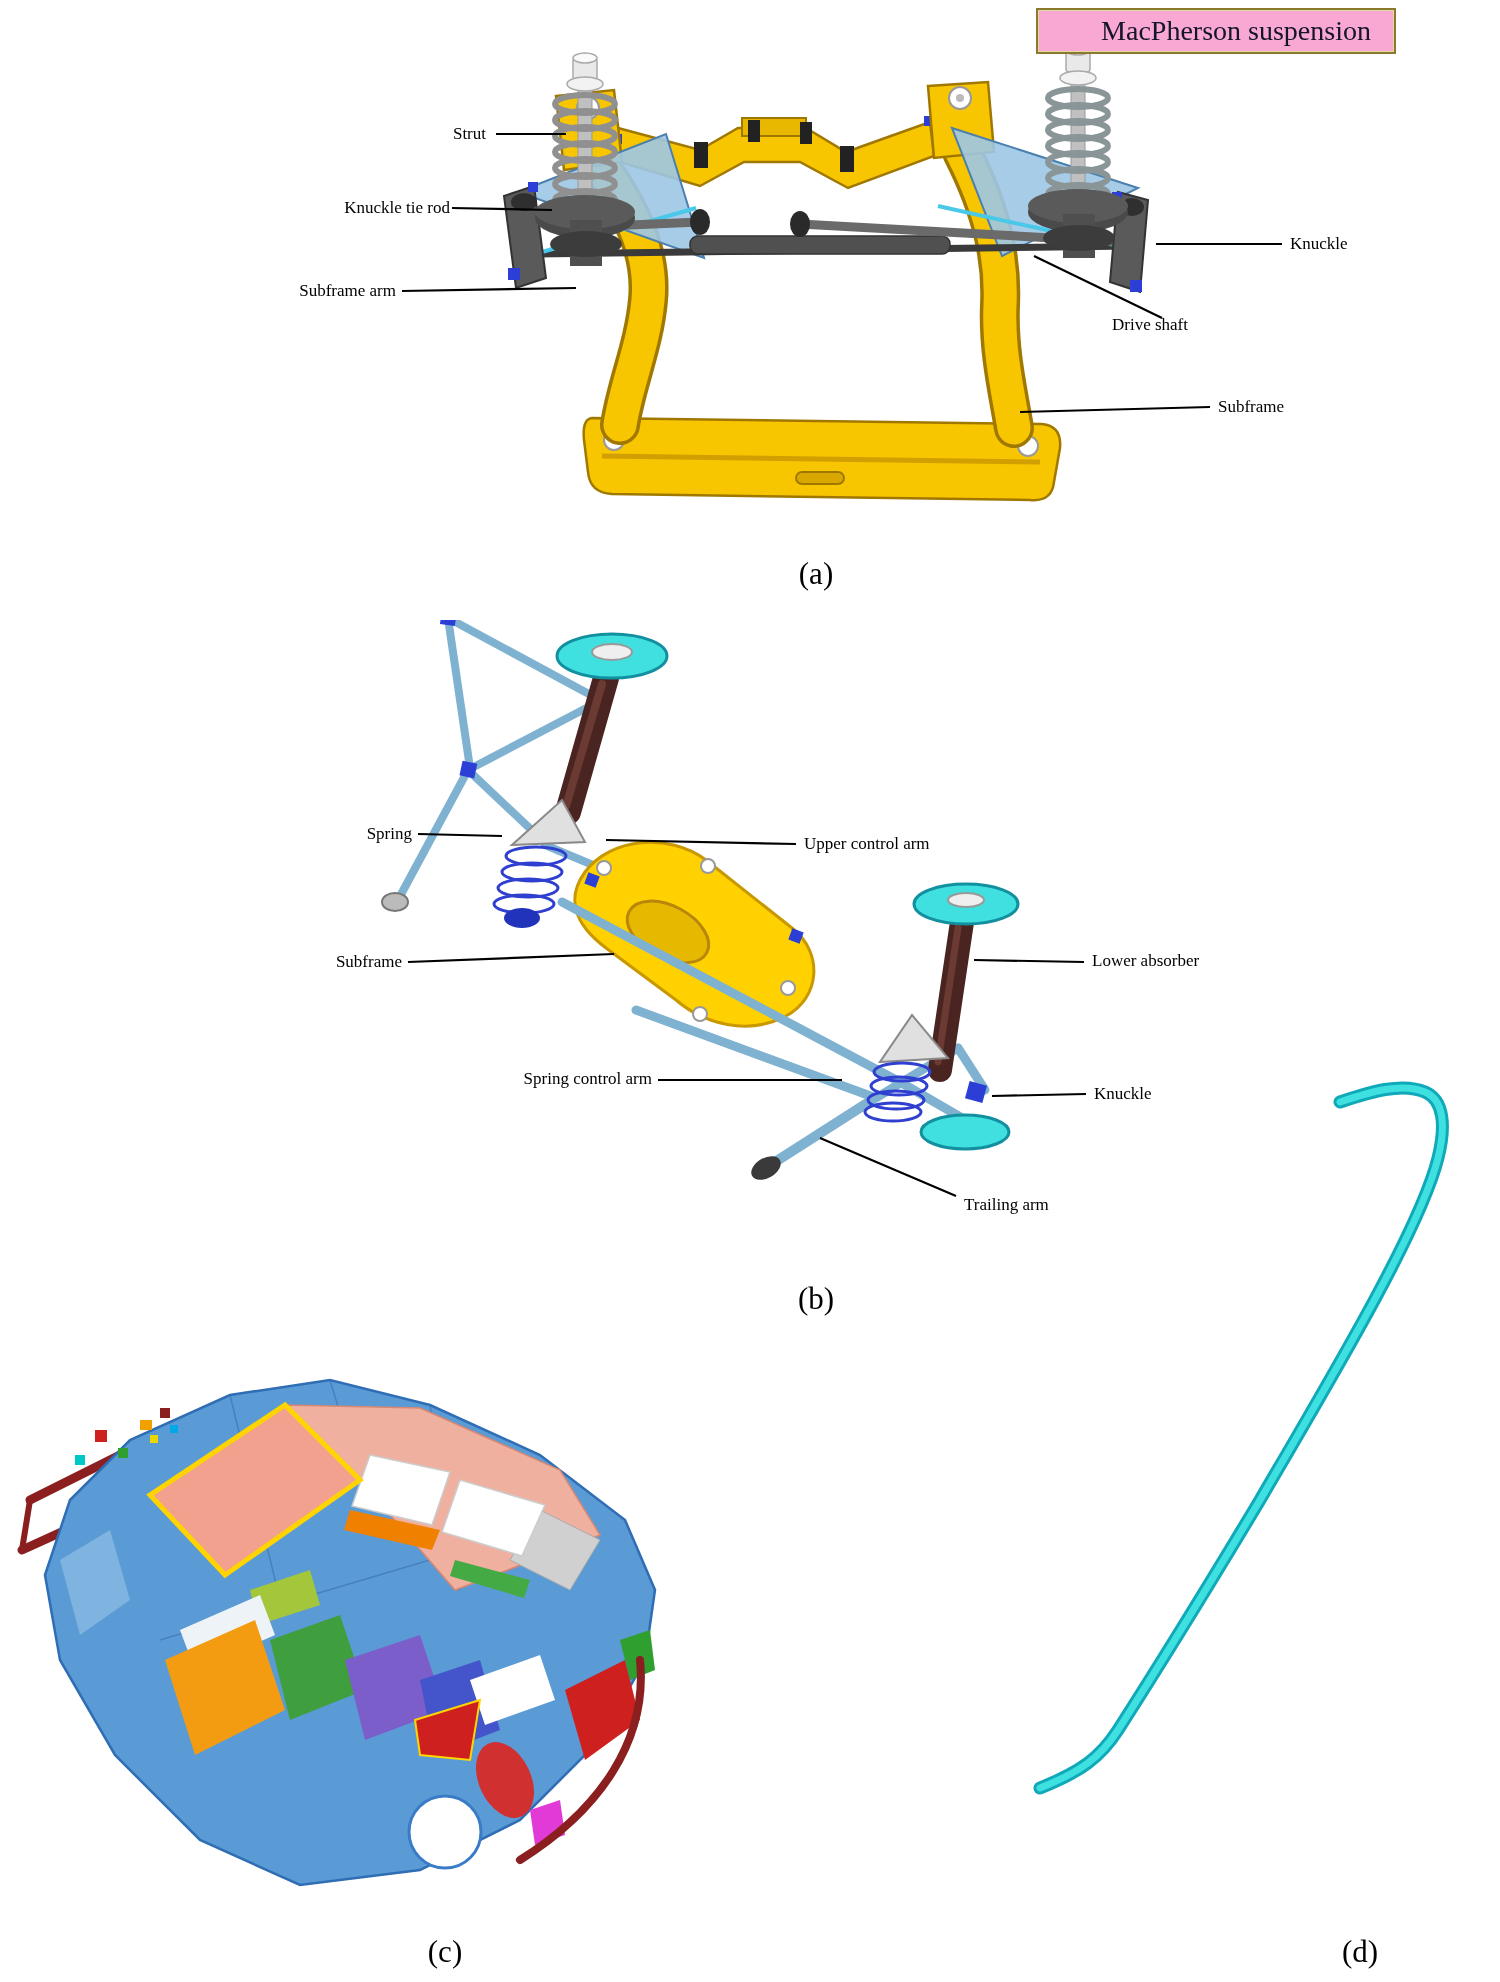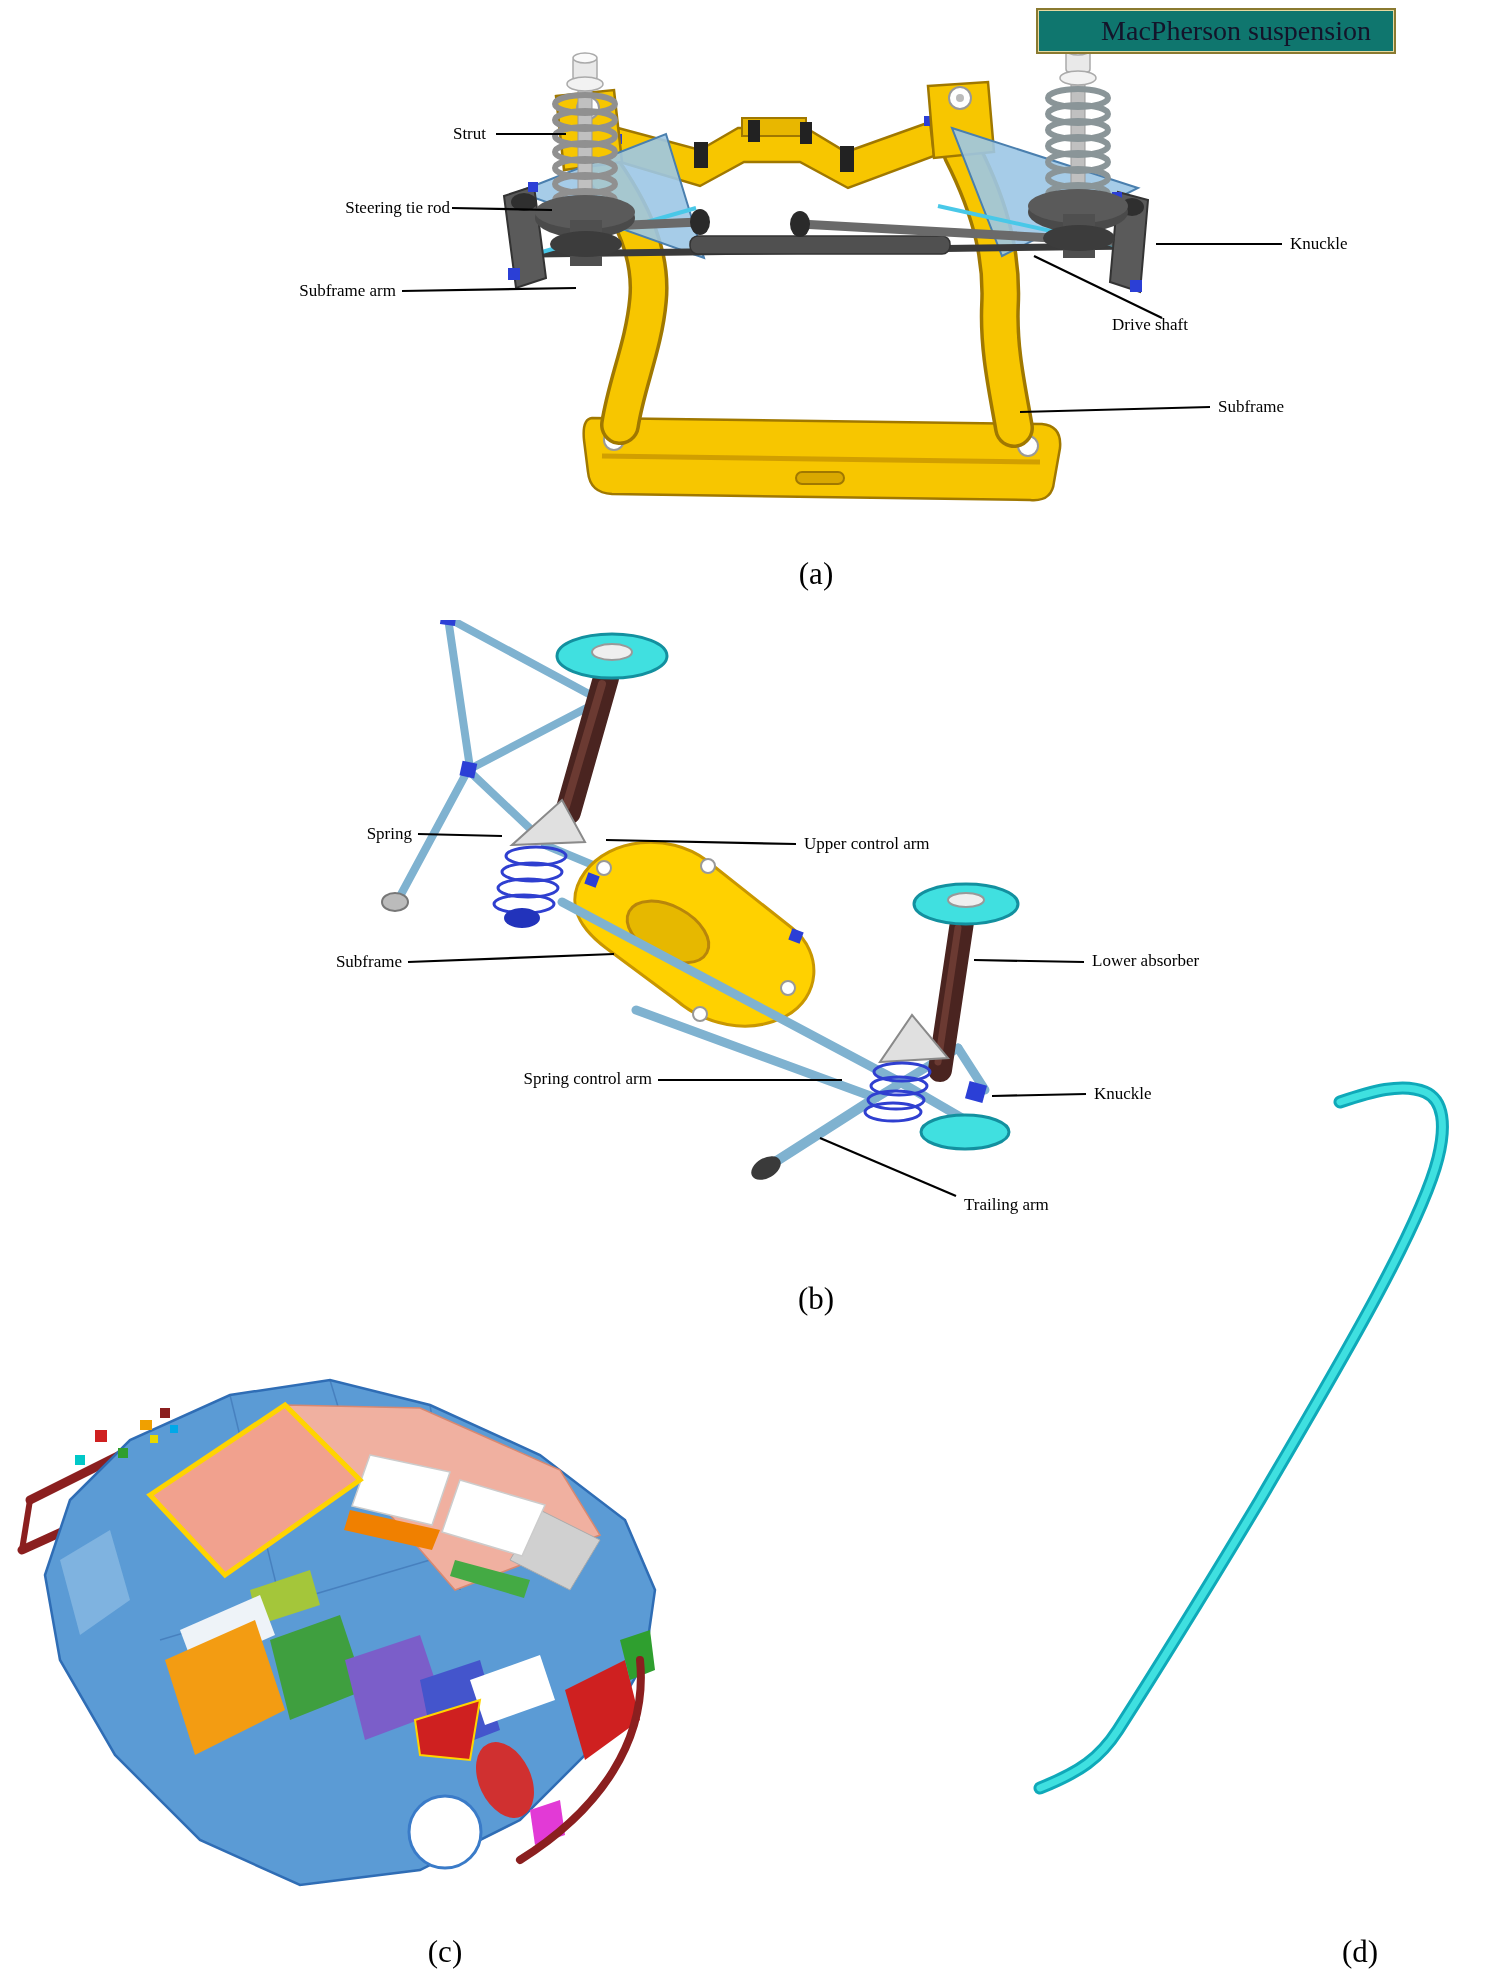--- a/index.html
+++ b/index.html
@@ -4,21 +4,21 @@
 <style>
   * { margin:0; padding:0; box-sizing:border-box; }
   html,body { background:#ffffff; }
   body { font-family:"Liberation Serif", serif; color:#000; }
   #figure { position:relative; width:1500px; height:1982px; background:#ffffff; overflow:hidden; margin:0 auto; }
   svg.panel { position:absolute; }
   .callout { position:absolute; font-size:17px; line-height:34px; white-space:nowrap; color:#000; }
   .callout.r { text-align:right; }
   .tag { position:absolute; font-size:31px; line-height:36px; text-align:center; color:#000; }
   .titlebox {
-    position:absolute; background:#0f766e; border:2px solid #8a7a30;
+    position:absolute; background:#f9a8d4; border:2px solid #8a7a30;
     display:flex; align-items:center; justify-content:center;
     font-size:28px; color:#14142a;
     box-shadow:0 0 0 1px #e6d9a0 inset;
     padding-left:40px;
   }
 </style>
 </head>
 <body>
 
 <div id="figure">
@@ -132,21 +132,21 @@
       <path d="M 1162,318 L 1034,256"></path>
       <path d="M 1210,407 L 1020,412"></path>
     </g>
   </svg>
 
   <div class="titlebox" style="left:1036px;top:8px;width:360px;height:46px">
     <span>MacPherson suspension</span>
   </div>
 
   <div class="callout r" style="left:286px;top:117px;width:200px">Strut</div>
-  <div class="callout r" style="left:212px;top:191px;width:238px">Steering tie rod</div>
+  <div class="callout r" style="left:212px;top:191px;width:238px">Knuckle tie rod</div>
   <div class="callout r" style="left:200px;top:274px;width:196px">Subframe arm</div>
   <div class="callout" style="left:1290px;top:227px">Knuckle</div>
   <div class="callout" style="left:1112px;top:308px">Drive shaft</div>
   <div class="callout" style="left:1218px;top:390px">Subframe</div>
   <div class="tag" style="left:776px;top:556px;width:80px">(a)</div>
 
   <svg class="panel" style="left:0;top:620px" width="1500" height="720" viewBox="0 620 1500 720">
 
     <g stroke="#7FB2D0" stroke-width="8" fill="none" stroke-linecap="round">
       <path d="M 448,618 L 470,768"></path>

